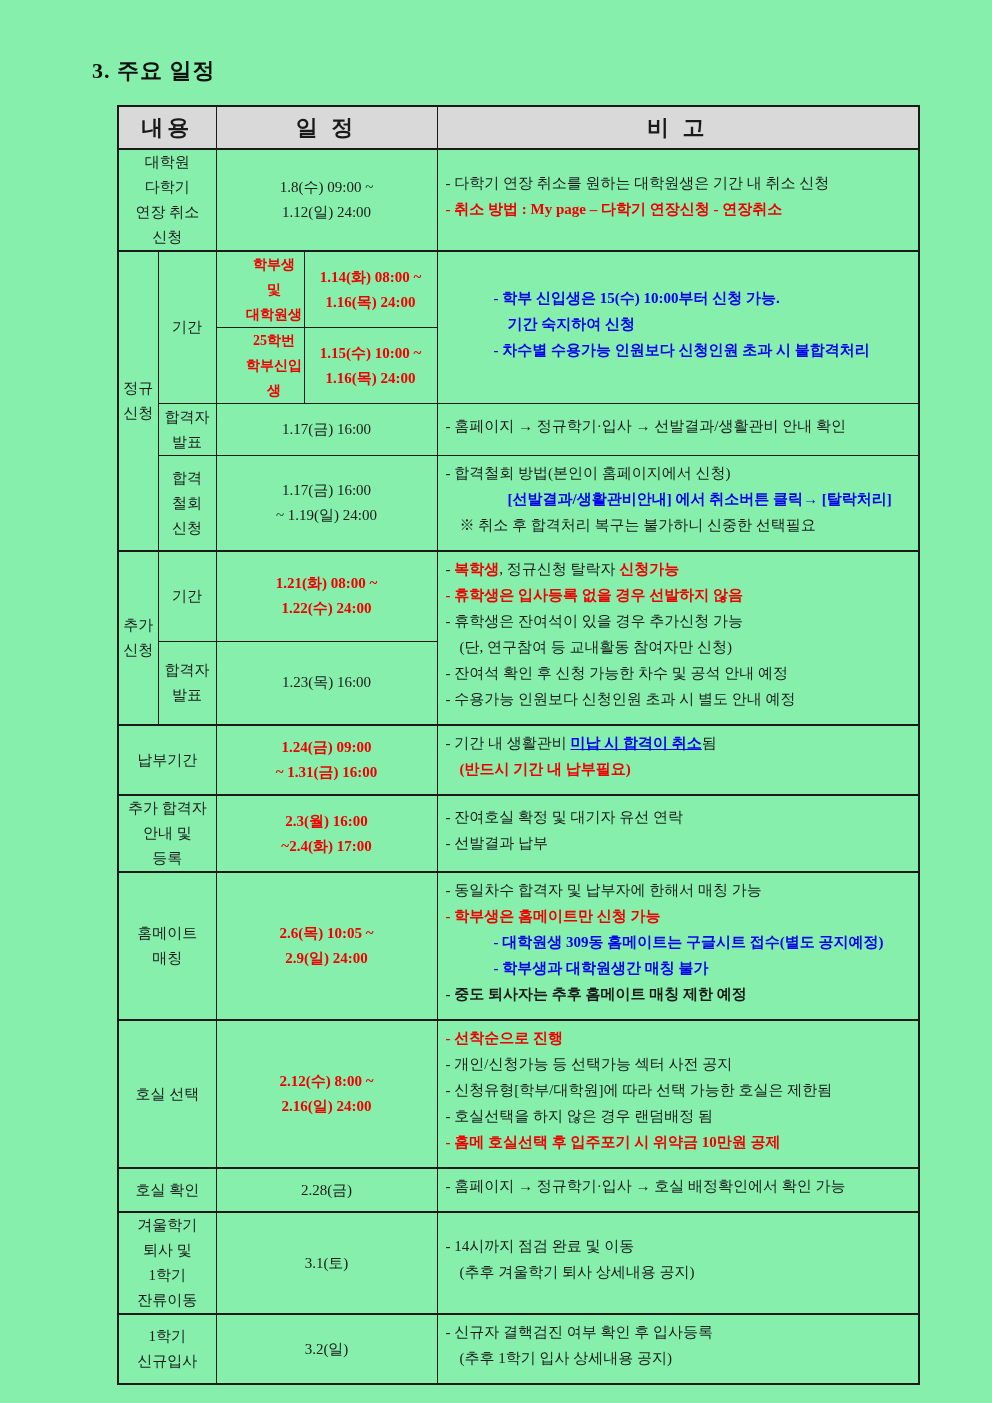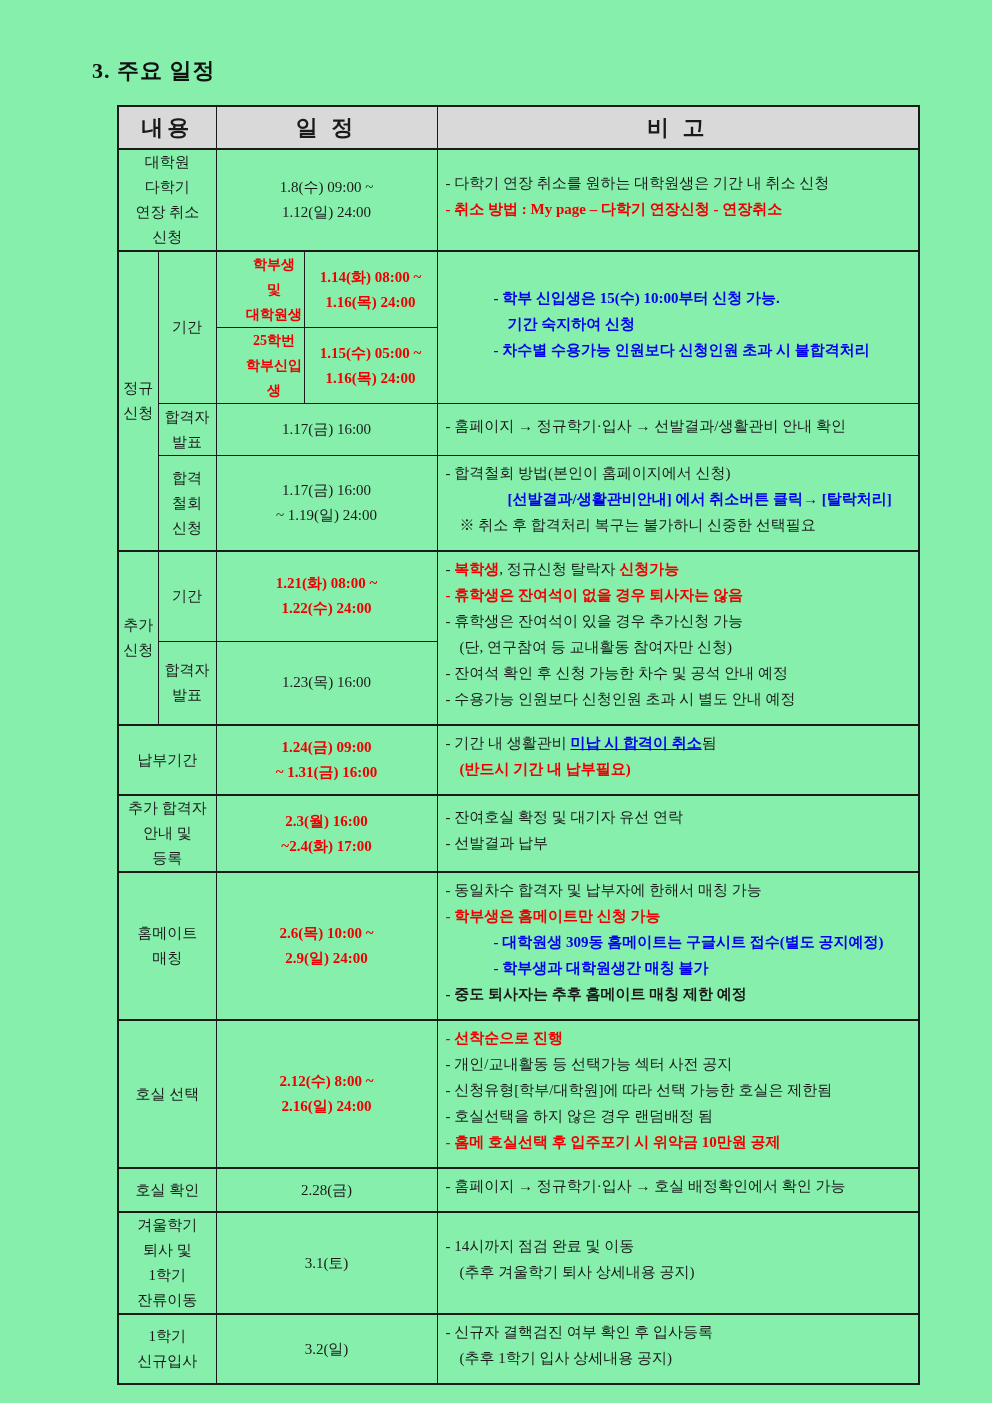--- a/index.html
+++ b/index.html
@@ -93,21 +93,21 @@
       <td rowspan="2" class="note">
         <div class="ln"><span class="bb">- 학부 신입생은 15(수) 10:00부터 신청 가능.</span></div>
         <div class="ln ind"><span class="bb">기간 숙지하여 신청</span></div>
         <div class="ln"><span class="bb">- 차수별 수용가능 인원보다 신청인원 초과 시 불합격처리</span></div>
       </td>
     </tr>
 
     <tr style="height:50px">
       <td class="c pre rb sm">25학번
 학부신입생</td>
-      <td class="c pre rb">1.15(수) 05:00 ~
+      <td class="c pre rb">1.15(수) 10:00 ~
 1.16(목) 24:00</td>
     </tr>
 
     <tr style="height:52px">
       <td class="c pre">합격자
 발표</td>
       <td colspan="2" class="c">1.17(금) 16:00</td>
       <td class="note">
         <div class="ln"><span class="k">- 홈페이지 → 정규학기·입사 → 선발결과/생활관비 안내 확인</span></div>
       </td>
@@ -127,21 +127,21 @@
     </tr>
 
     <tr class="sec" style="height:83px">
       <td rowspan="2" class="c pre">추가
 신청</td>
       <td class="c">기간</td>
       <td colspan="2" class="c pre rb">1.21(화) 08:00 ~
 1.22(수) 24:00</td>
       <td rowspan="2" class="note">
         <div class="ln"><span class="k">- </span><span class="rb">복학생</span><span class="k">, 정규신청 탈락자 </span><span class="rb">신청가능</span></div>
-        <div class="ln"><span class="rb">- 휴학생은 잔여석이 없을 경우 퇴사자는 않음</span></div>
+        <div class="ln"><span class="rb">- 휴학생은 입사등록 없을 경우 선발하지 않음</span></div>
         <div class="ln"><span class="k">- 휴학생은 잔여석이 있을 경우 추가신청 가능</span></div>
         <div class="ln ind"><span class="k">(단, 연구참여 등 교내활동 참여자만 신청)</span></div>
         <div class="ln"><span class="k">- 잔여석 확인 후 신청 가능한 차수 및 공석 안내 예정</span></div>
         <div class="ln"><span class="k">- 수용가능 인원보다 신청인원 초과 시 별도 안내 예정</span></div>
       </td>
     </tr>
 
     <tr style="height:77px">
       <td class="c pre">합격자
 발표</td>
@@ -166,38 +166,38 @@
 ~2.4(화) 17:00</td>
       <td class="note">
         <div class="ln"><span class="k">- 잔여호실 확정 및 대기자 유선 연락</span></div>
         <div class="ln"><span class="k">- 선발결과 납부</span></div>
       </td>
     </tr>
 
     <tr class="sec" style="height:132px">
       <td colspan="2" class="c pre">홈메이트
 매칭</td>
-      <td colspan="2" class="c pre rb">2.6(목) 10:00 ~
+      <td colspan="2" class="c pre rb">2.6(목) 10:05 ~
 2.9(일) 24:00</td>
       <td class="note">
         <div class="ln"><span class="k">- 동일차수 합격자 및 납부자에 한해서 매칭 가능</span></div>
         <div class="ln"><span class="rb">- 학부생은 홈메이트만 신청 가능</span></div>
         <div class="ln"><span class="bb">- 대학원생 309동 홈메이트는 구글시트 접수(별도 공지예정)</span></div>
         <div class="ln"><span class="bb">- 학부생과 대학원생간 매칭 불가</span></div>
         <div class="ln"><span class="kb">- 중도 퇴사자는 추후 홈메이트 매칭 제한 예정</span></div>
       </td>
     </tr>
 
     <tr class="sec" style="height:138px">
       <td colspan="2" class="c">호실 선택</td>
       <td colspan="2" class="c pre rb">2.12(수) 8:00 ~
 2.16(일) 24:00</td>
       <td class="note">
         <div class="ln"><span class="rb">- 선착순으로 진행</span></div>
-        <div class="ln"><span class="k">- 개인/교내활동 등 선택가능 섹터 사전 공지</span></div>
+        <div class="ln"><span class="k">- 개인/신청가능 등 선택가능 섹터 사전 공지</span></div>
         <div class="ln"><span class="k">- 신청유형[학부/대학원]에 따라 선택 가능한 호실은 제한됨</span></div>
         <div class="ln"><span class="k">- 호실선택을 하지 않은 경우 랜덤배정 됨</span></div>
         <div class="ln"><span class="rb">- 홈메 호실선택 후 입주포기 시 위약금 10만원 공제</span></div>
       </td>
     </tr>
 
     <tr class="sec" style="height:40px">
       <td colspan="2" class="c">호실 확인</td>
       <td colspan="2" class="c">2.28(금)</td>
       <td class="note">

